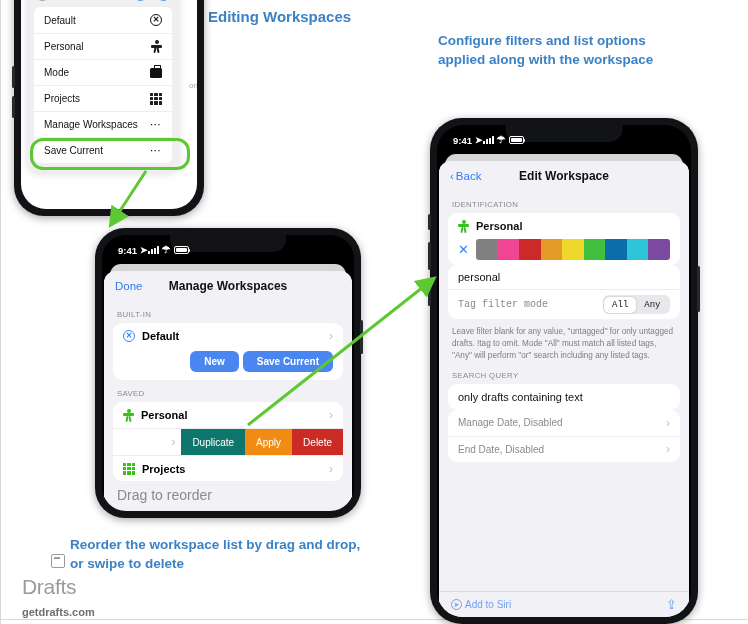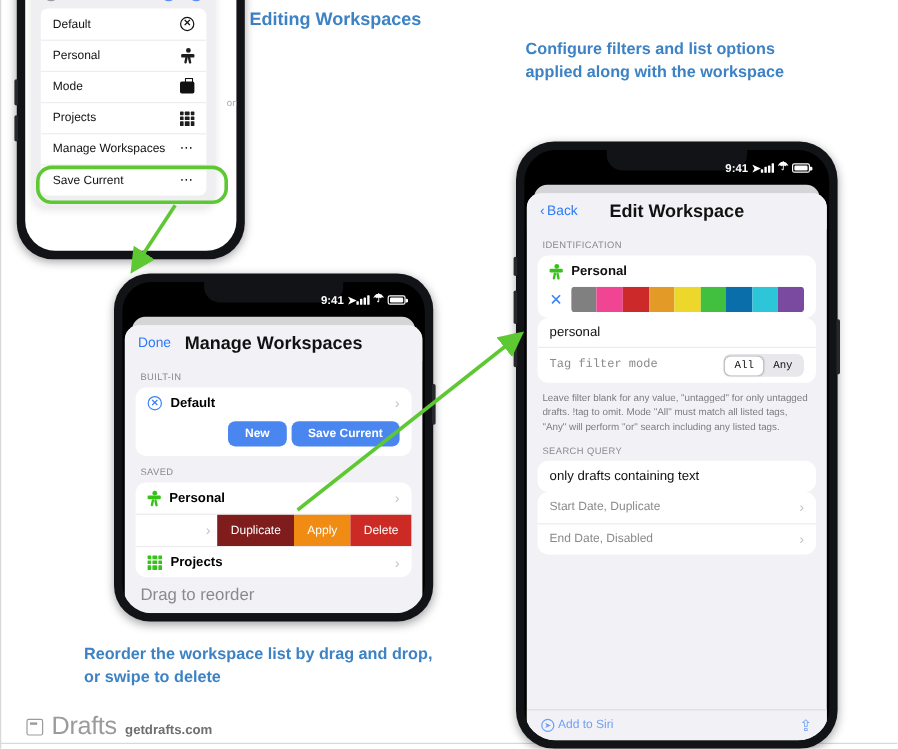--- a/index.html
+++ b/index.html
@@ -15,21 +15,21 @@
   
   .phone { position:absolute; background:#111316; border-radius:34px;
            box-shadow:0 2px 8px rgba(0,0,0,.35); }
   .phone .screen { position:absolute; inset:7px; background:#000; border-radius:28px; overflow:hidden; }
   .notch { position:absolute; top:0; left:50%; transform:translateX(-50%);
            width:46%; height:17px; background:#111316; border-radius:0 0 13px 13px; z-index:6;}
   .sidebtn { position:absolute; background:#26282c; border-radius:2px; }
 
   
   .statusbar { position:absolute; top:0; left:0; right:0; height:26px; color:#fff;
-               display:flex; align-items:center; justify-content:flex-end;
+               display:flex; align-items:center; justify-content:flex-start;
                padding:4px 16px 0 16px; font-size:9.5px; font-weight:bold; z-index:7;}
   .sb-left { display:flex; align-items:center; gap:3px; }
   .sb-right { display:flex; align-items:center; gap:3px; }
   .bars { display:flex; align-items:flex-end; gap:1px; height:8px;}
   .bars i { display:block; width:2px; background:#fff; border-radius:.5px;}
   .bars i:nth-child(1){height:3px}.bars i:nth-child(2){height:5px}
   .bars i:nth-child(3){height:6.5px}.bars i:nth-child(4){height:8px}
   .batt { width:15px;height:7.5px;border:1px solid #fff;border-radius:2px;position:relative;}
   .batt:after{content:"";position:absolute;right:-2.5px;top:2px;width:1.5px;height:3px;background:#fff;border-radius:0 1px 1px 0;}
   .batt i{position:absolute;inset:1px;background:#fff;border-radius:1px;}
@@ -37,21 +37,21 @@
 
   
   .sheet-stack { position:absolute; left:0; right:0; bottom:0; top:26px; }
   .sheet-behind { position:absolute; left:8px; right:8px; top:3px; height:30px;
                   background:#d5d5d8; border-radius:11px 11px 0 0; }
   .sheet { position:absolute; left:2px; right:2px; top:10px; bottom:0;
            background:#f2f2f6; border-radius:12px 12px 0 0; overflow:hidden; }
   .navbar { height:30px; display:flex; align-items:center; padding:0 11px;
             position:relative; background:#f2f2f6; }
   .nav-left { color:#2f7bf6; font-size:11.5px; display:flex; align-items:center; gap:2px;}
-  .nav-title { position:absolute; left:0; right:0; text-align:center; font-size:15px;
+  .nav-title { position:absolute; left:0; right:0; text-align:center; font-size:12px;
                font-weight:bold; color:#111; pointer-events:none;}
   .grp-hdr { font-size:7.8px; letter-spacing:.35px; color:#8a8a8e; padding:9px 0 4px 13px;
              text-transform:uppercase; }
   .card { background:#fff; margin:0 9px; border-radius:9px; overflow:hidden;}
   .row { display:flex; align-items:center; min-height:26px; padding:5px 10px; gap:7px;}
   .row + .row { border-top:1px solid #ececee; }
   .row .grow { flex:1; }
   .chev { color:#c2c2c6; font-size:12px; }
   .footnote { font-size:14px; color:#8a8a8e; padding:6px 0 0 13px; }
 
@@ -121,21 +121,21 @@
            display:flex;align-items:center;justify-content:center;font-size:7px;}
   .share-ic{ color:#6f9ff5; font-size:13px; }
 
   
   .anno { position:absolute; color:#3c82c4; font-weight:bold; }
   #title-anno { left:208px; top:8px; font-size:15px; }
   #anno-right { left:438px; top:32px; font-size:13.5px; line-height:1.38; width:244px;}
   #anno-bottom { left:70px; top:536px; font-size:13.5px; line-height:1.38; width:300px;}
 
   
-  .footer { position:absolute; left:22px; bottom:6px; display:flex; align-items:baseline; gap:7px;}
+  .footer { position:absolute; left:22px; bottom:6px; display:flex; align-items:baseline; gap:7px;flex-direction:column;}
   .logo-mark { width:14px;height:14px;border:1.6px solid #9b9b9b;border-radius:2px;
                position:relative; align-self:center;}
   .logo-mark:after{content:"";position:absolute;left:2px;top:2px;width:6px;height:1.6px;background:#9b9b9b;}
   .logo-word { font-size:21px; color:#9b9b9b; letter-spacing:-.3px;}
   .logo-url { font-size:11px; color:#6e6e6e; font-weight:bold;}
   .footer-rule { position:absolute; left:0; right:0; bottom:4px; height:1px; background:#d8d8d8;}
   .side-rule { position:absolute; left:0; top:0; bottom:0; width:1px; background:#d8d8d8;}
 </style>
 </head>
 <body>
@@ -277,21 +277,21 @@
                   <i class="l1"></i>
                   <i class="l2"></i>
               </span>
               <span class="grow" style="font-size:11px;font-weight:bold;">Personal</span>
               <span class="chev">›</span>
             </div>
             <div class="row" style="padding:0 0 0 10px;gap:0;">
               <span class="grow"></span>
               <span class="chev" style="margin-right:6px;">›</span>
               <span class="swipe-acts">
-                <button style="background:#7f1d1d;">Duplicate</button>
+                <button style="background:#0f766e;">Duplicate</button>
                 <button style="background:#f08b14;">Apply</button>
                 <button style="background:#cc2a24;">Delete</button>
               </span>
             </div>
             <div class="row">
               <span class="ic-grid">
                 <i></i>
                   <i></i>
                   <i></i>
                   <i></i>
@@ -402,21 +402,21 @@
 
           <div class="grp-hdr">SEARCH QUERY</div>
           <div class="card">
             <div class="row" style="min-height:26px;">
               <span class="grow field">only drafts containing text</span>
             </div>
           </div>
 
           <div class="card">
             <div class="row">
-              <span class="grow field muted" style="font-size:10px;">Start Date, Duplicate</span>
+              <span class="grow field muted" style="font-size:10px;">Manage Date, Disabled</span>
               <span class="chev">›</span>
             </div>
             <div class="row">
               <span class="grow field muted" style="font-size:10px;">End Date, Disabled</span>
               <span class="chev">›</span>
             </div>
           </div>
 
           <div class="grp-hdr" style="opacity:.25;">&nbsp;</div>
 

